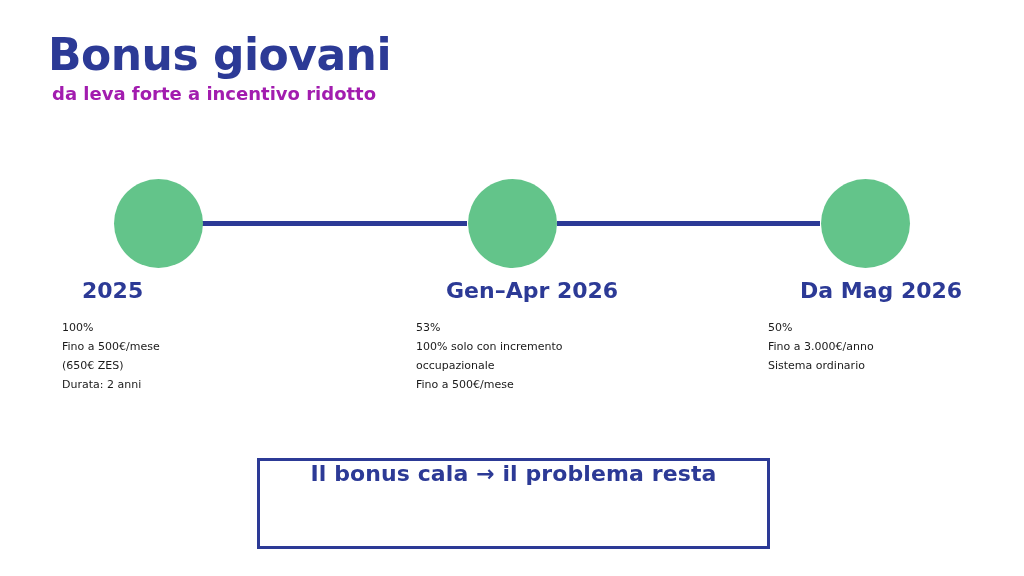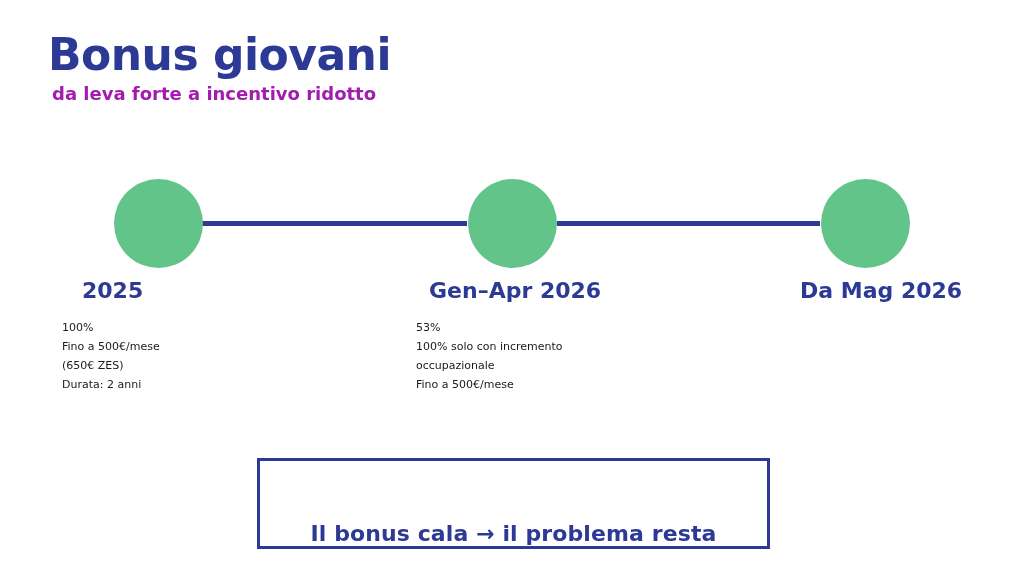--- a/index.html
+++ b/index.html
@@ -88,21 +88,21 @@
 
   .col-heading {
     font-size: 22px;
     font-weight: bold;
     color: #2c3a96;
     line-height: 1.15;
     margin: 0;
     white-space: nowrap;
   }
   #col-1 .col-heading { margin-left: 26px; }
-  #col-2 .col-heading { margin-left: 19px; }
+  #col-2 .col-heading { margin-left: 36px; }
   #col-3 .col-heading { margin-left: 38px; }
 
   .col-body {
     margin: 15px 0 0 6px;
     font-size: 11px;
     color: #1a1a1a;
     line-height: 19px;
     font-weight: normal;
   }
   .col-body div { white-space: nowrap; }
@@ -111,21 +111,21 @@
   #callout {
     position: absolute;
     left: 257px;
     top: 458px;
     width: 513px;
     height: 91px;
     box-sizing: border-box;
     border: 3px solid #2c3a96;
     background: #ffffff;
     display: flex;
-    align-items: flex-end;
+    align-items: flex-start;
     justify-content: center;
   }
   #callout-text {
     font-size: 22px;
     font-weight: bold;
     color: #2c3a96;
     white-space: nowrap;
     letter-spacing: 0.1px;
   }
 </style>
@@ -162,19 +162,24 @@
     <div class="col-body">
       <div>53%</div>
       <div>100% solo con incremento</div>
       <div>occupazionale</div>
       <div>Fino a 500€/mese</div>
     </div>
   </div>
 
   <div class="col" id="col-3">
     <div class="col-heading">Da Mag 2026</div>
+    <div class="col-body">
+      <div>50%</div>
+      <div>Fino a 3.000€/anno</div>
+      <div>Sistema ordinario</div>
+    </div>
   </div>
 
   <div id="callout">
     <div id="callout-text">Il bonus cala → il problema resta</div>
   </div>
 
 </div>
 
 </body></html>

